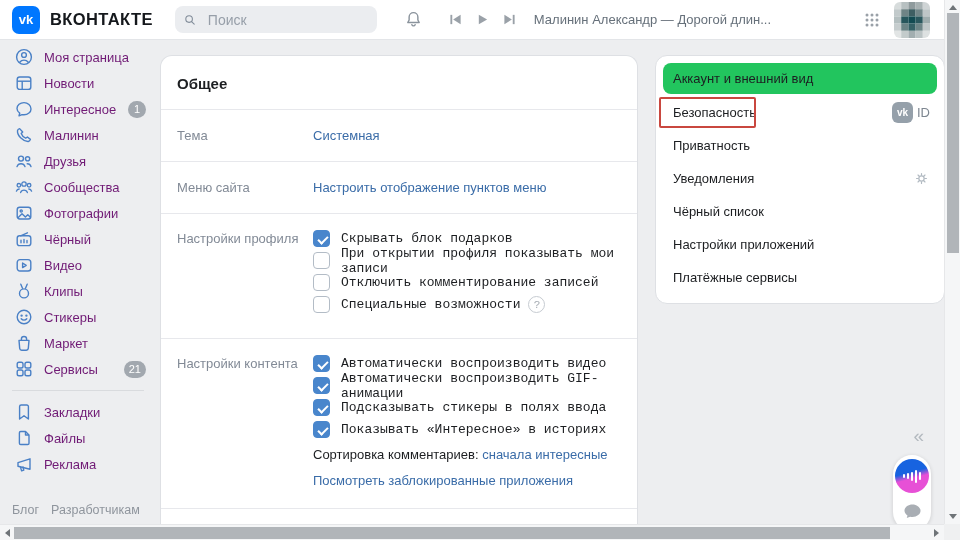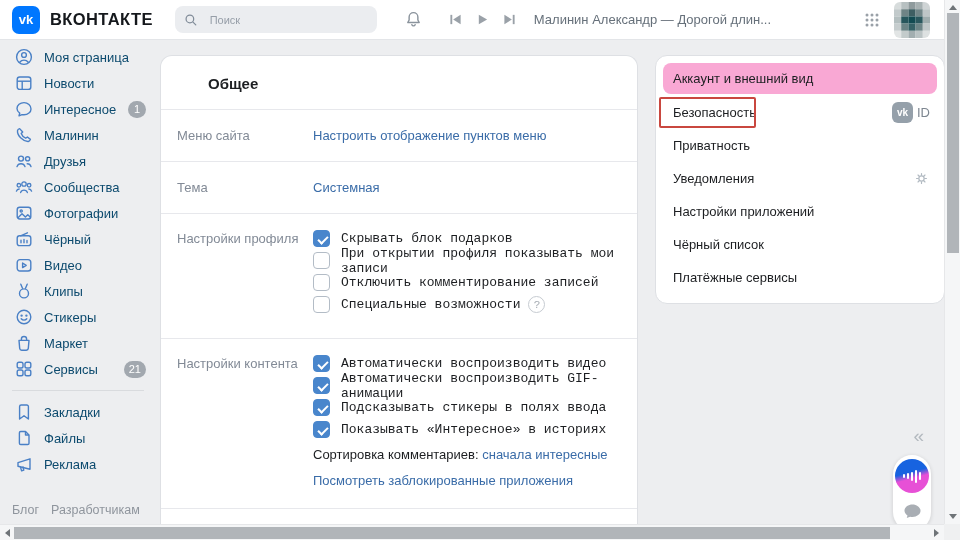--- a/index.html
+++ b/index.html
@@ -7,48 +7,48 @@
   body { font-family:"Liberation Sans", sans-serif; background:#edeef0; position:relative; color:#1c1e21; }
 
   
   .topbar { position:absolute; left:0; top:0; width:944px; height:40px; background:#fff;
             border-bottom:1px solid #e3e5e8; display:flex; align-items:center; z-index:5; }
   .logo-badge { margin-left:12px; width:28px; height:28px; border-radius:7px; background:#0077ff;
                 color:#fff; font-weight:bold; font-size:13px; display:flex; align-items:center; justify-content:center; }
   .logo-text { margin-left:10px; font-size:16.5px; font-weight:bold; letter-spacing:.4px; color:#15181c; }
   .search-box { margin-left:22px; width:202px; height:27px; background:#ebedf0; border-radius:8px;
                 display:flex; align-items:center; padding:0 9px; }
-  .search-box input { border:none; background:transparent; outline:none; font-size:11px; width:160px;
+  .search-box input { border:none; background:transparent; outline:none; font-size:14px; width:160px;
                       font-family:"Liberation Sans", sans-serif; color:#444; margin-left:12px; }
   .search-box input::placeholder { color:#969ea8; }
   .icon-btn { display:flex; align-items:center; justify-content:center; cursor:pointer; }
   .bell { margin-left:27px; }
   .player { display:flex; align-items:center; gap:14px; margin-left:26px; }
   .now-playing { margin-left:18px; font-size:13px; color:#66707a; max-width:340px; white-space:nowrap;
                  overflow:hidden; text-overflow:ellipsis; }
   .topbar-spacer { flex:1; }
   .grid-dots { margin-right:14px; }
   .avatar { width:36px; height:36px; border-radius:6px; overflow:hidden; margin-right:14px; flex:none; }
 
   
   .sidebar { position:absolute; left:0; top:44px; width:156px; }
   .side-item { height:26px; display:flex; align-items:center; padding-left:14px; cursor:pointer; font-size:13px; }
-  .side-item .lbl { margin-left:10px; color:#0c4a6e; }
+  .side-item .lbl { margin-left:10px; color:#701a75; }
   .side-badge { margin-left:auto; margin-right:10px; background:#a2a8af; color:#fff; font-size:11px;
                 border-radius:9px; min-width:18px; height:17px; display:flex; align-items:center;
                 justify-content:center; padding:0 5px; }
   .side-divider { height:1px; background:#d9dbde; margin:8px 12px 8px 12px; }
   .side-footer { margin:26px 0 0 12px; font-size:12.5px; color:#8f959d; display:flex; gap:12px; }
   .side-footer span { cursor:pointer; }
   .sicon { width:20px; height:20px; flex:none; }
 
   
   .main-card { position:absolute; left:160px; top:55px; width:478px; height:469px; background:#fff;
                border:1px solid #dee0e4; border-bottom:none; border-radius:12px 12px 0 0; overflow:hidden; }
-  .card-title { padding:19px 16px 17px; font-size:15px; font-weight:600; color:#1c1e21;margin-left:31px; }
+  .card-title { padding:19px 16px 17px; font-size:15px; font-weight:600; color:#1c1e21; }
   .m-row { border-top:1px solid #e7e8ec; display:flex; padding:18px 16px; }
   .m-row .r-label { width:136px; flex:none; font-size:13px; color:#828a96; }
   .m-row .r-content { flex:1; font-size:13px; }
   .m-row.tall { padding:16px 16px 20px; }
   .m-row.tall .r-label { padding-top:1px; }
   a.link { color:#3a6ca8; text-decoration:none; cursor:pointer; }
   .cb-row { display:flex; align-items:center; height:17px; margin-bottom:5px;font-family:Liberation Mono, monospace; }
   .cb { width:17px; height:17px; border-radius:4px; border:1px solid #b3bcc6; background:#fff;
         position:relative; flex:none; cursor:pointer; }
   .cb.checked { background:#4986cc; border-color:#4986cc; }
@@ -60,21 +60,21 @@
   .sort-line { margin-top:9px; color:#1c1e21; }
   .blocked-line { margin-top:11px; }
   .filter-row { align-items:center; padding:14px 16px 18px; }
   .filter-action { margin-left:auto; }
 
   
   .settings-nav { position:absolute; left:655px; top:55px; width:290px; background:#fff;
                   border:1px solid #dee0e4; border-radius:12px; padding:7px 0 9px; }
   .nav-item { position:relative; height:33px; display:flex; align-items:center; padding-left:17px;
               font-size:13px; color:#1c1e21; cursor:pointer; }
-  .nav-item.active { margin:0 7px 2px; height:31px; background:#f9a8d4; border-radius:8px; padding-left:10px; }
+  .nav-item.active { margin:0 7px 2px; height:31px; background:#22c55e; border-radius:8px; padding-left:10px; }
   .red-annotation { position:absolute; left:3px; top:1px; width:97px; height:31px;
                     border:2px solid #c9473f; border-radius:2px; pointer-events:none; }
   .nav-right { position:absolute; right:14px; top:0; height:33px; display:flex; align-items:center; }
   .vkid-badge { display:flex; align-items:center; }
   .vkid-sq { width:21px; height:21px; border-radius:6px; background:#95a0aa; color:#fff; font-weight:bold;
              font-size:10px; display:flex; align-items:center; justify-content:center; }
   .vkid-txt { margin-left:4px; color:#7d8690; font-size:13px; font-weight:500; }
 
   
   .collapse { position:absolute; right:36px; top:425px; color:#b3b9bf; font-size:19px; cursor:pointer; }
@@ -318,27 +318,27 @@
   <div class="side-footer">
     <span>Блог</span>
     <span>Разработчикам</span>
   </div>
 </nav>
 
 <main class="main-card">
   <div class="card-title">Общее</div>
 
   <div class="m-row">
+    <div class="r-label">Тема</div>
+    <div class="r-content"><a class="link">Системная</a></div>
+  </div>
+
+  <div class="m-row">
     <div class="r-label">Меню сайта</div>
     <div class="r-content"><a class="link">Настроить отображение пунктов меню</a></div>
-  </div>
-
-  <div class="m-row">
-    <div class="r-label">Тема</div>
-    <div class="r-content"><a class="link">Системная</a></div>
   </div>
 
   <div class="m-row tall">
     <div class="r-label">Настройки профиля</div>
     <div class="r-content">
       <div class="cb-row">
         <span class="cb checked"></span>
         <span class="cb-label">Скрывать блок подарков</span>
       </div>
       <div class="cb-row">
@@ -405,24 +405,24 @@
   <div class="nav-item">
     <span>Уведомления</span>
     <div class="nav-right">
       <svg width="17" height="17" viewBox="0 0 20 20" fill="none" stroke="#b2bac2" stroke-width="1.4" stroke-linecap="round">
           <circle cx="10" cy="10" r="3.1"></circle>
           <path d="M10 4.2v2M10 13.8v2M4.2 10h2M13.8 10h2M5.9 5.9l1.4 1.4M12.7 12.7l1.4 1.4M14.1 5.9l-1.4 1.4M7.3 12.7l-1.4 1.4"></path>
         </svg>
     </div>
   </div>
   <div class="nav-item">
+    <span>Чёрный список</span>
+  </div>
+  <div class="nav-item">
     <span>Настройки приложений</span>
-  </div>
-  <div class="nav-item">
-    <span>Чёрный список</span>
   </div>
   <div class="nav-item">
     <span>Платёжные сервисы</span>
   </div>
 </aside>
 
 <div class="collapse">«</div>
 <div class="assist-card">
   <div class="music-circle">
     <i style="height:4px"></i>

